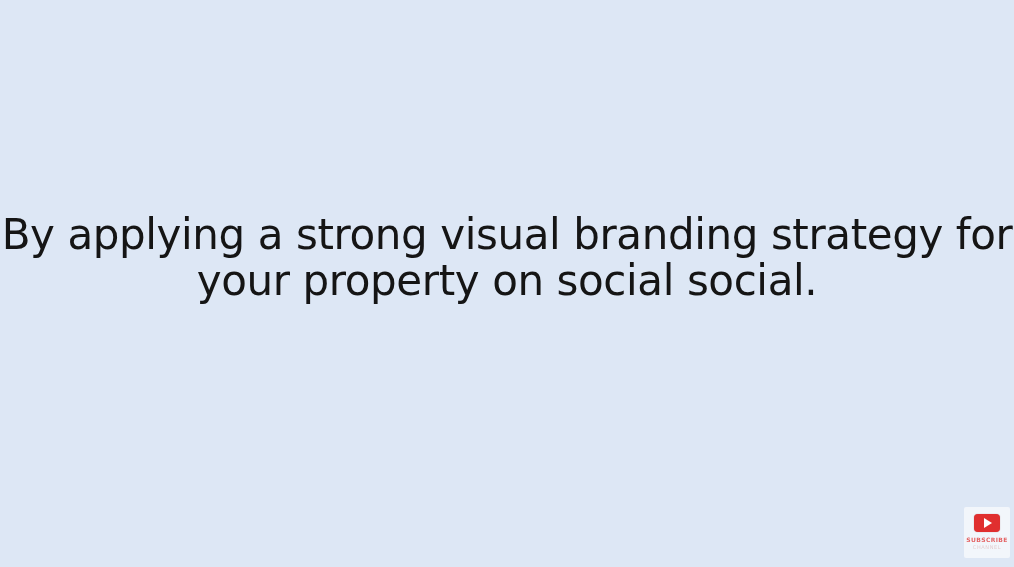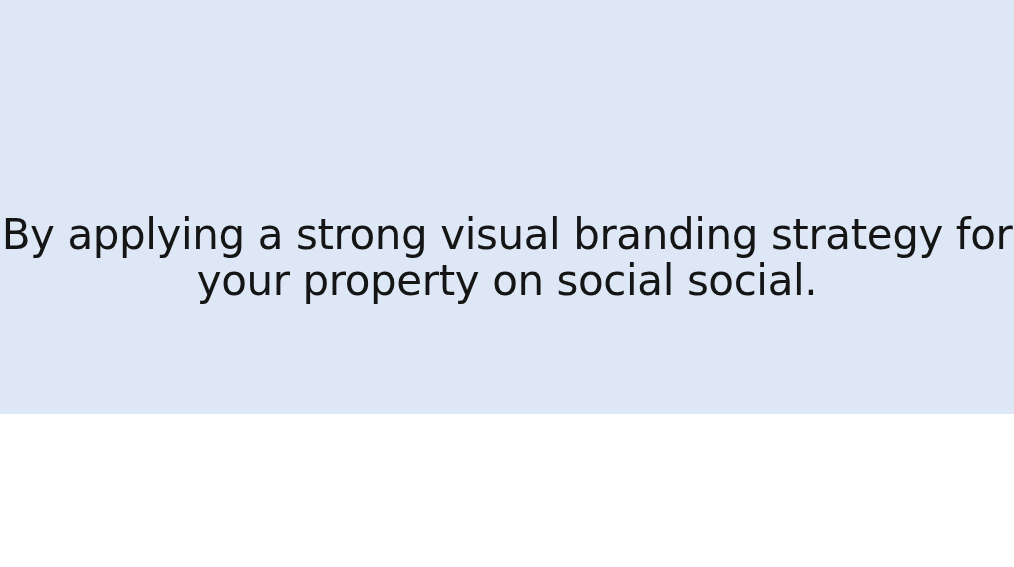--- a/index.html
+++ b/index.html
@@ -9,21 +9,21 @@
   body {
     width: 1014px;
     height: 567px;
     overflow: hidden;
     font-family: "Liberation Sans", sans-serif;
   }
 
   #slide {
     position: relative;
     width: 1014px;
-    height: 414px;
+    height: 567px;
     background: #dde7f5;
     overflow: hidden;
   }
 
   
   #caption-block {
     position: absolute;
     left: 0;
     top: 0;
     width: 1014px;

